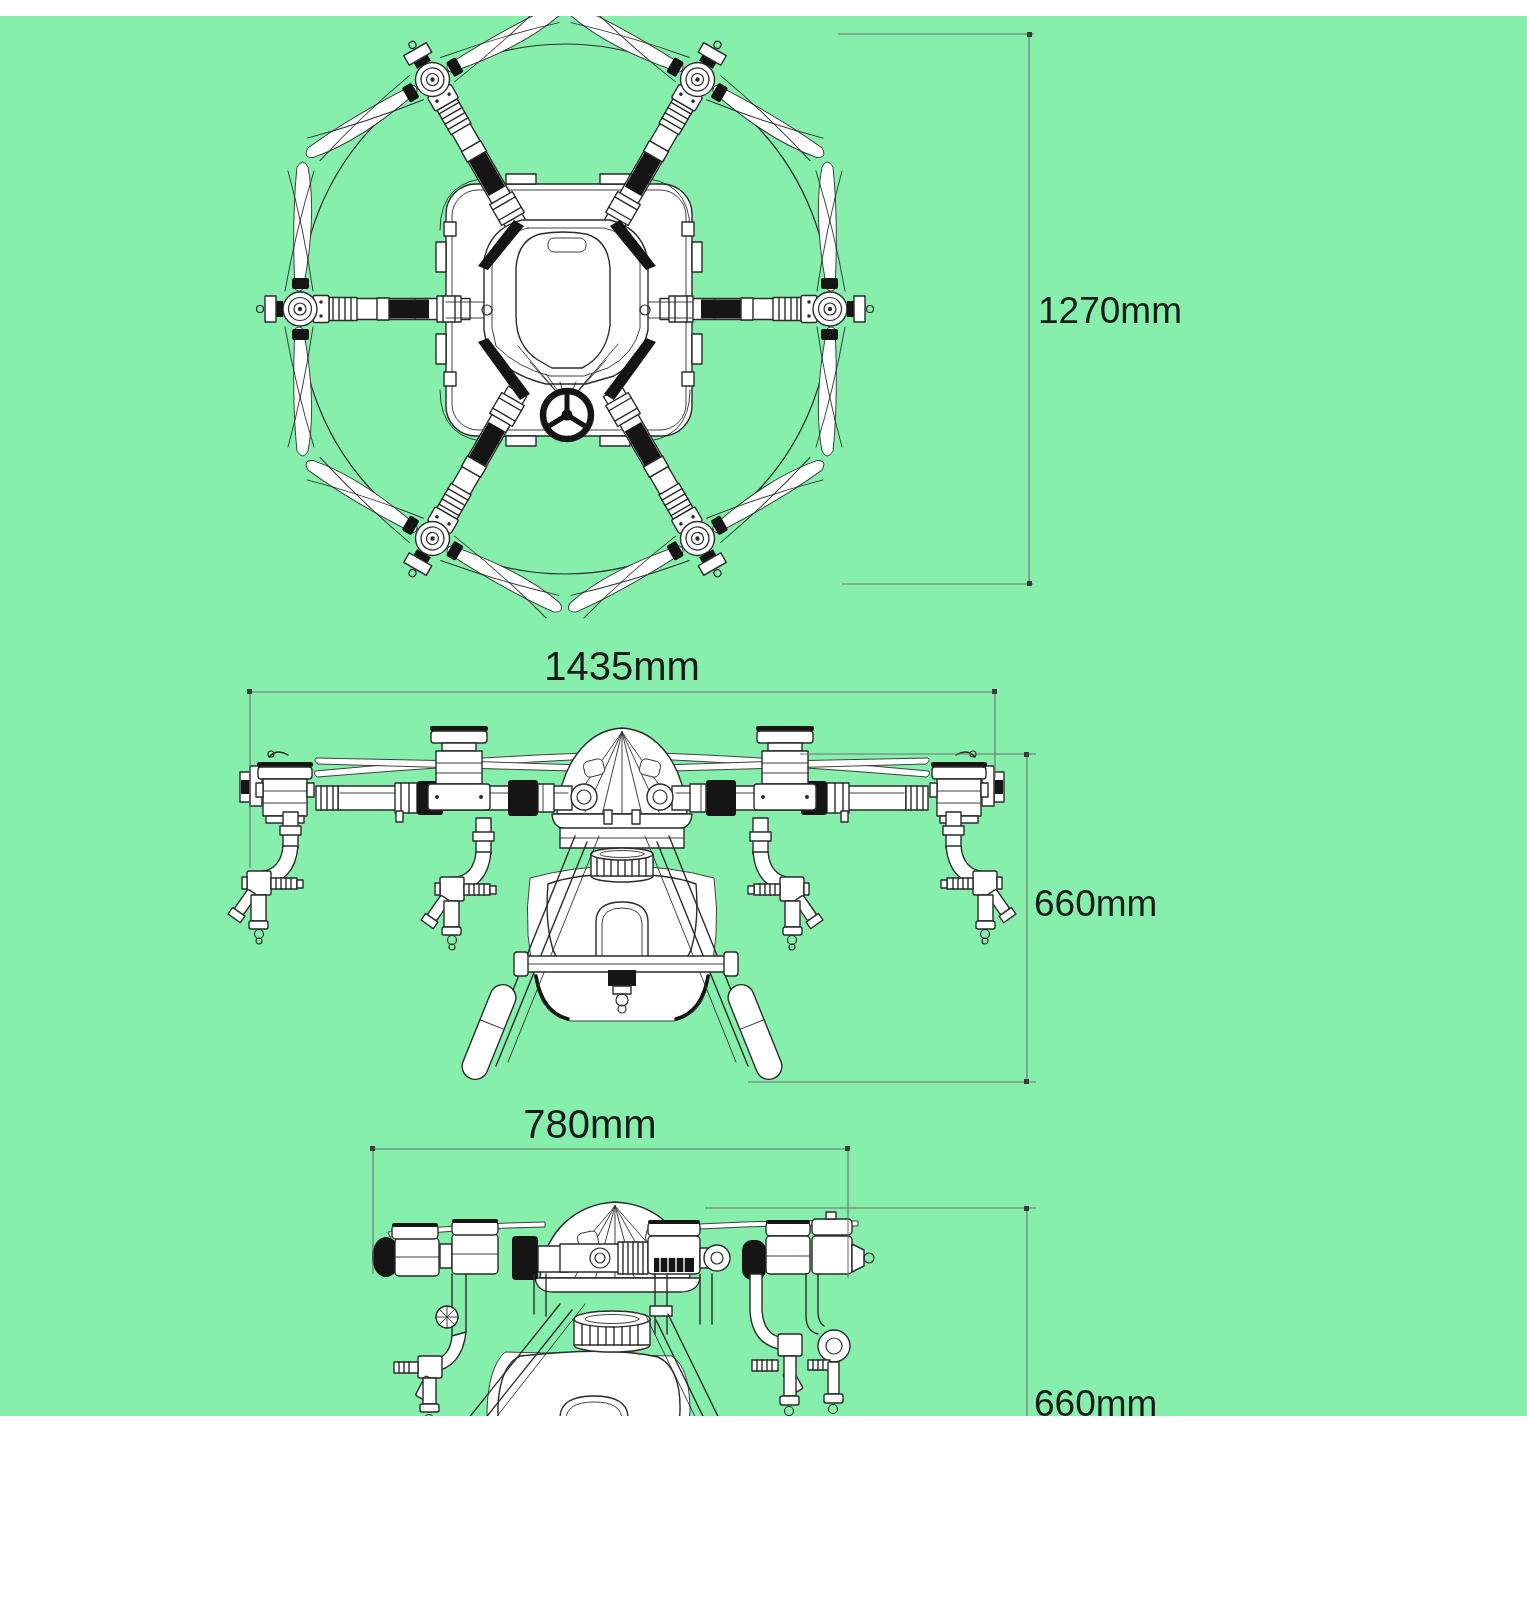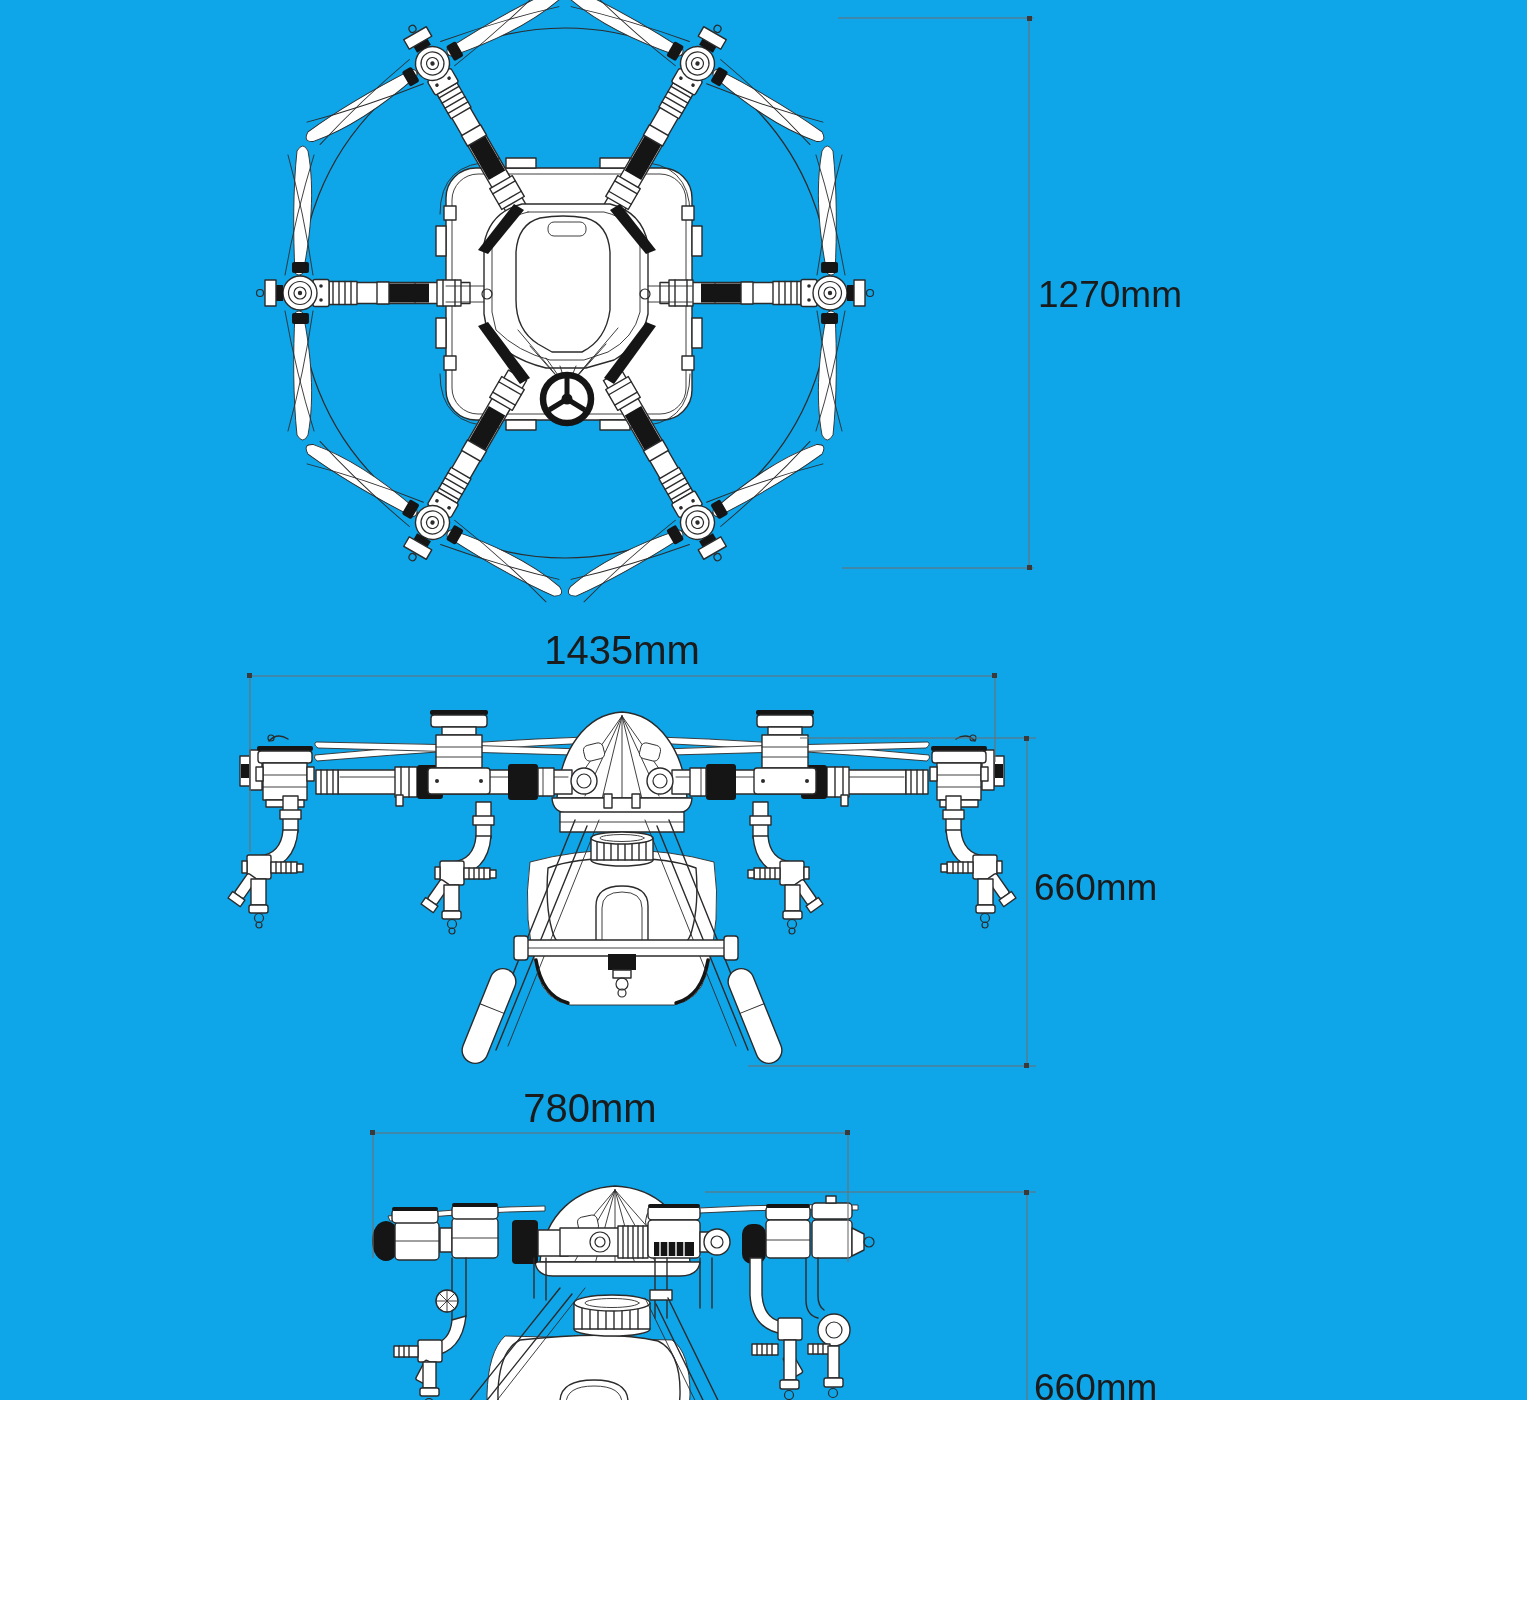--- a/index.html
+++ b/index.html
@@ -1,17 +1,17 @@
 <!DOCTYPE html>
 <html><head>
 <meta charset="utf-8">
 <style>
   html,body{margin:0;padding:0;background:#ffffff;}
-  .stage{position:relative;width:1527px;height:1400px;background:#0ea5e9;overflow:hidden;
-         font-family:"Liberation Sans", sans-serif;}
+  .stage{position:relative;width:1527px;height:1400px;background:#86efac;overflow:hidden;
+         font-family:"Liberation Sans", sans-serif;margin-top:16px;}
   svg{display:block}
   .ln{fill:none;stroke:#2b2b2b;stroke-width:1.4;stroke-linecap:round;stroke-linejoin:round}
   .thin{fill:none;stroke:#2b2b2b;stroke-width:.9;stroke-linecap:round}
   .wfill{fill:#fff;stroke:#2b2b2b;stroke-width:1.4;stroke-linejoin:round}
   .wthin{fill:#fff;stroke:#2b2b2b;stroke-width:.9}
   .blk{fill:#151515;stroke:none}
   .nf{fill:none;stroke:#2b2b2b;stroke-width:1.2}
   .dot{fill:#2b2b2b}
   .thk{fill:none;stroke:#151515;stroke-width:3.4;stroke-linecap:round}
   .dim{fill:none;stroke:#6f6f6f;stroke-width:1.1}

